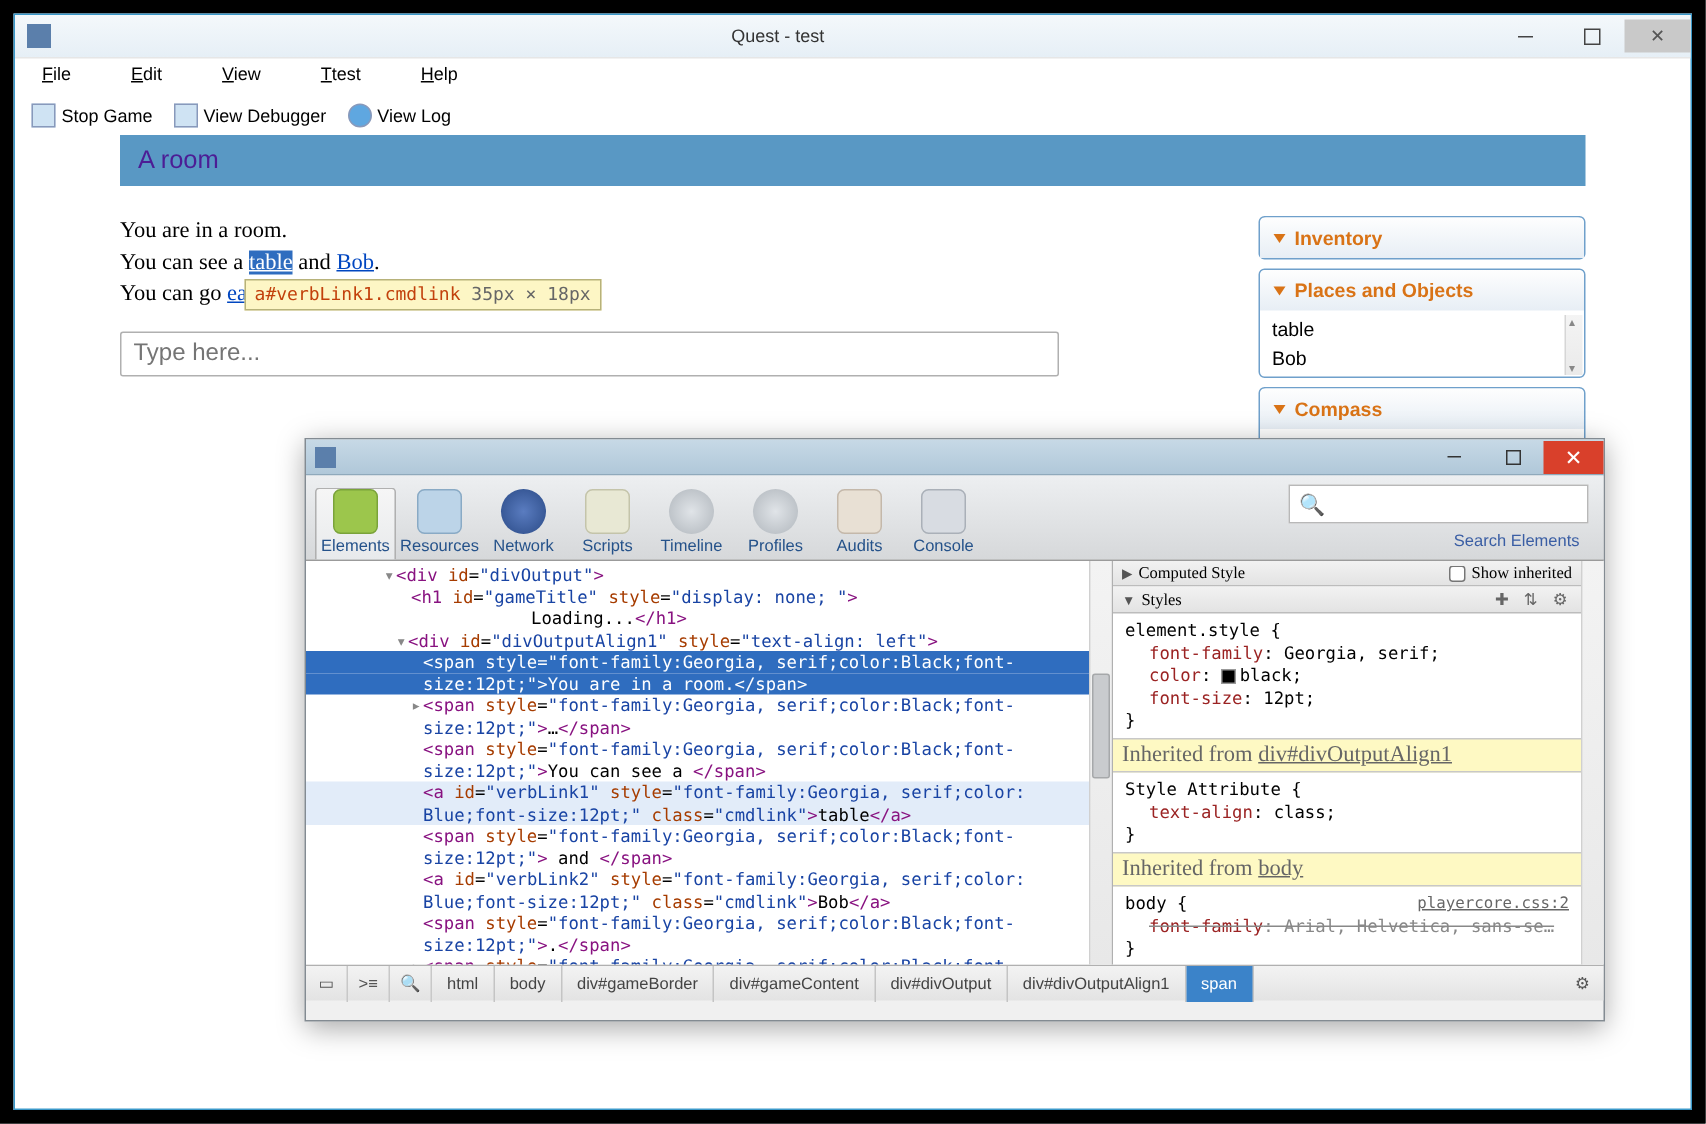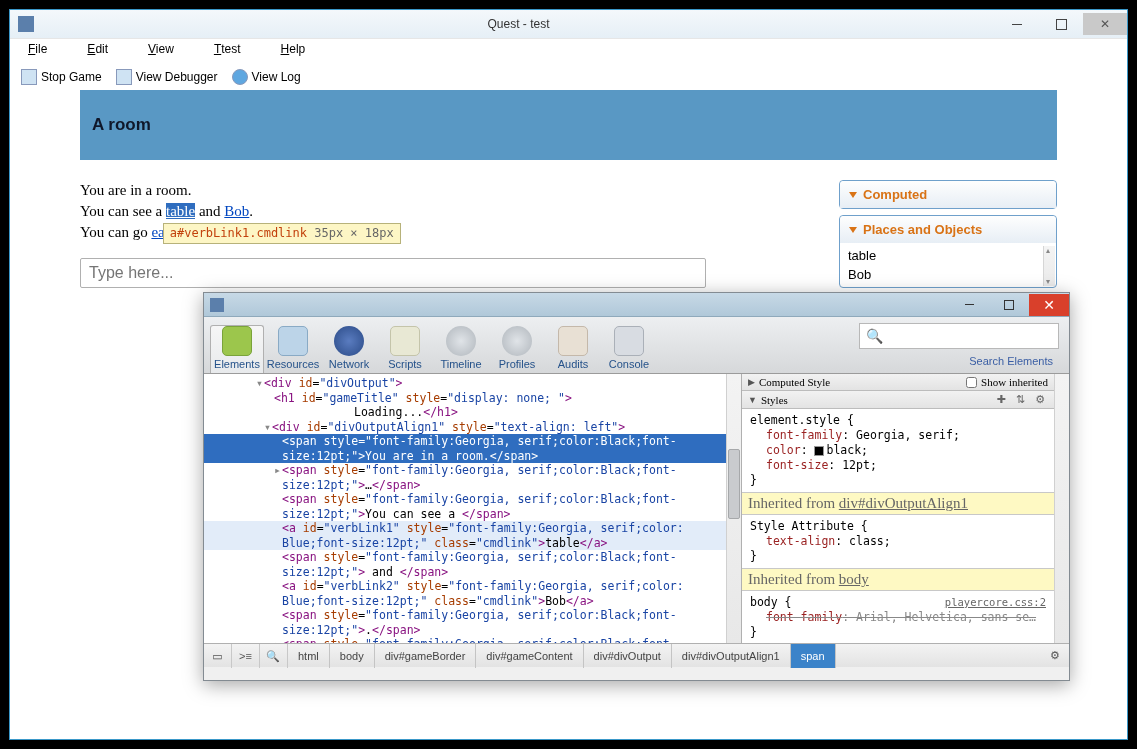--- a/index.html
+++ b/index.html
@@ -18,21 +18,21 @@
 
 .menubar { height: 26px; display: flex; align-items: flex-start; padding: 0 8px; font-size: 12px; gap: 20px; border-top: 1px solid #e6e6e6; }
 .menubar .mi { padding: 3px 10px; border-radius: 3px; }
 .menubar .mi .u { text-decoration: underline; }
 
 .toolbar { height: 26px; display: flex; align-items: center; padding: 0 5px; font-size: 12px; gap: 2px; }
 .toolbar .tbtn { display: flex; align-items: center; gap: 4px; padding: 2px 6px; }
 .toolbar .tico { width: 16px; height: 16px; border: 1px solid #89b; background: #cfe3f3; }
 
 .content { padding: 0 70px; }
-.room-header { background: #5998c4; color: #0f172a; font-weight: bold; font-size: 17px; padding: 25px 12px; margin-bottom: 20px; }
+.room-header { background: #5998c4; color: #4c1d95; font-weight: normal; font-size: 17px; padding: 7px 12px; margin-bottom: 20px; }
 .game-body { display: flex; gap: 14px; }
 .game-left { flex: 1; }
 .game-text { font-family: Georgia, serif; font-size: 15px; line-height: 1.4; color: #000; }
 .game-text a { color: #0046c0; text-decoration: underline; }
 .game-text a.sel { background: #2f6dbf; color: #fff; }
 .tooltip { display: inline-block; background: #fdf6c5; border: 1px solid #b7b27a; font-family: Consolas, monospace; font-size: 12px; color: #666; padding: 1px 6px; margin-left: -2px; }
 .tooltip .id { color: #c2410c; }
 .input-box { margin-top: 14px; width: 626px; border: 1px solid #b0b0b0; border-radius: 2px; padding: 5px 8px; font-size: 16px; color: #aaa; font-family: Arial; }
 
 .side { width: 218px; }
@@ -146,21 +146,21 @@
           <div>
             <span>You can go </span><a href="#">ea</a><span class="tooltip"><span class="id">a#verbLink1.cmdlink</span><span> 35px × 18px</span></span>
           </div>
         </div>
         <input class="input-box" placeholder="Type here..." style="">
       </div>
 
       <div class="side">
         <div class="panel">
           <div class="phead">
-              <span>Computed</span>
+              <span>Inventory</span>
             </div>
         </div>
         <div class="panel">
           <div class="phead">
               <span>Places and Objects</span>
             </div>
           <div class="pbody" style="position:relative;">
             <div class="scroll-ind">
                 <span class="arr up">▴</span>
                 <span class="arr dn">▾</span>

